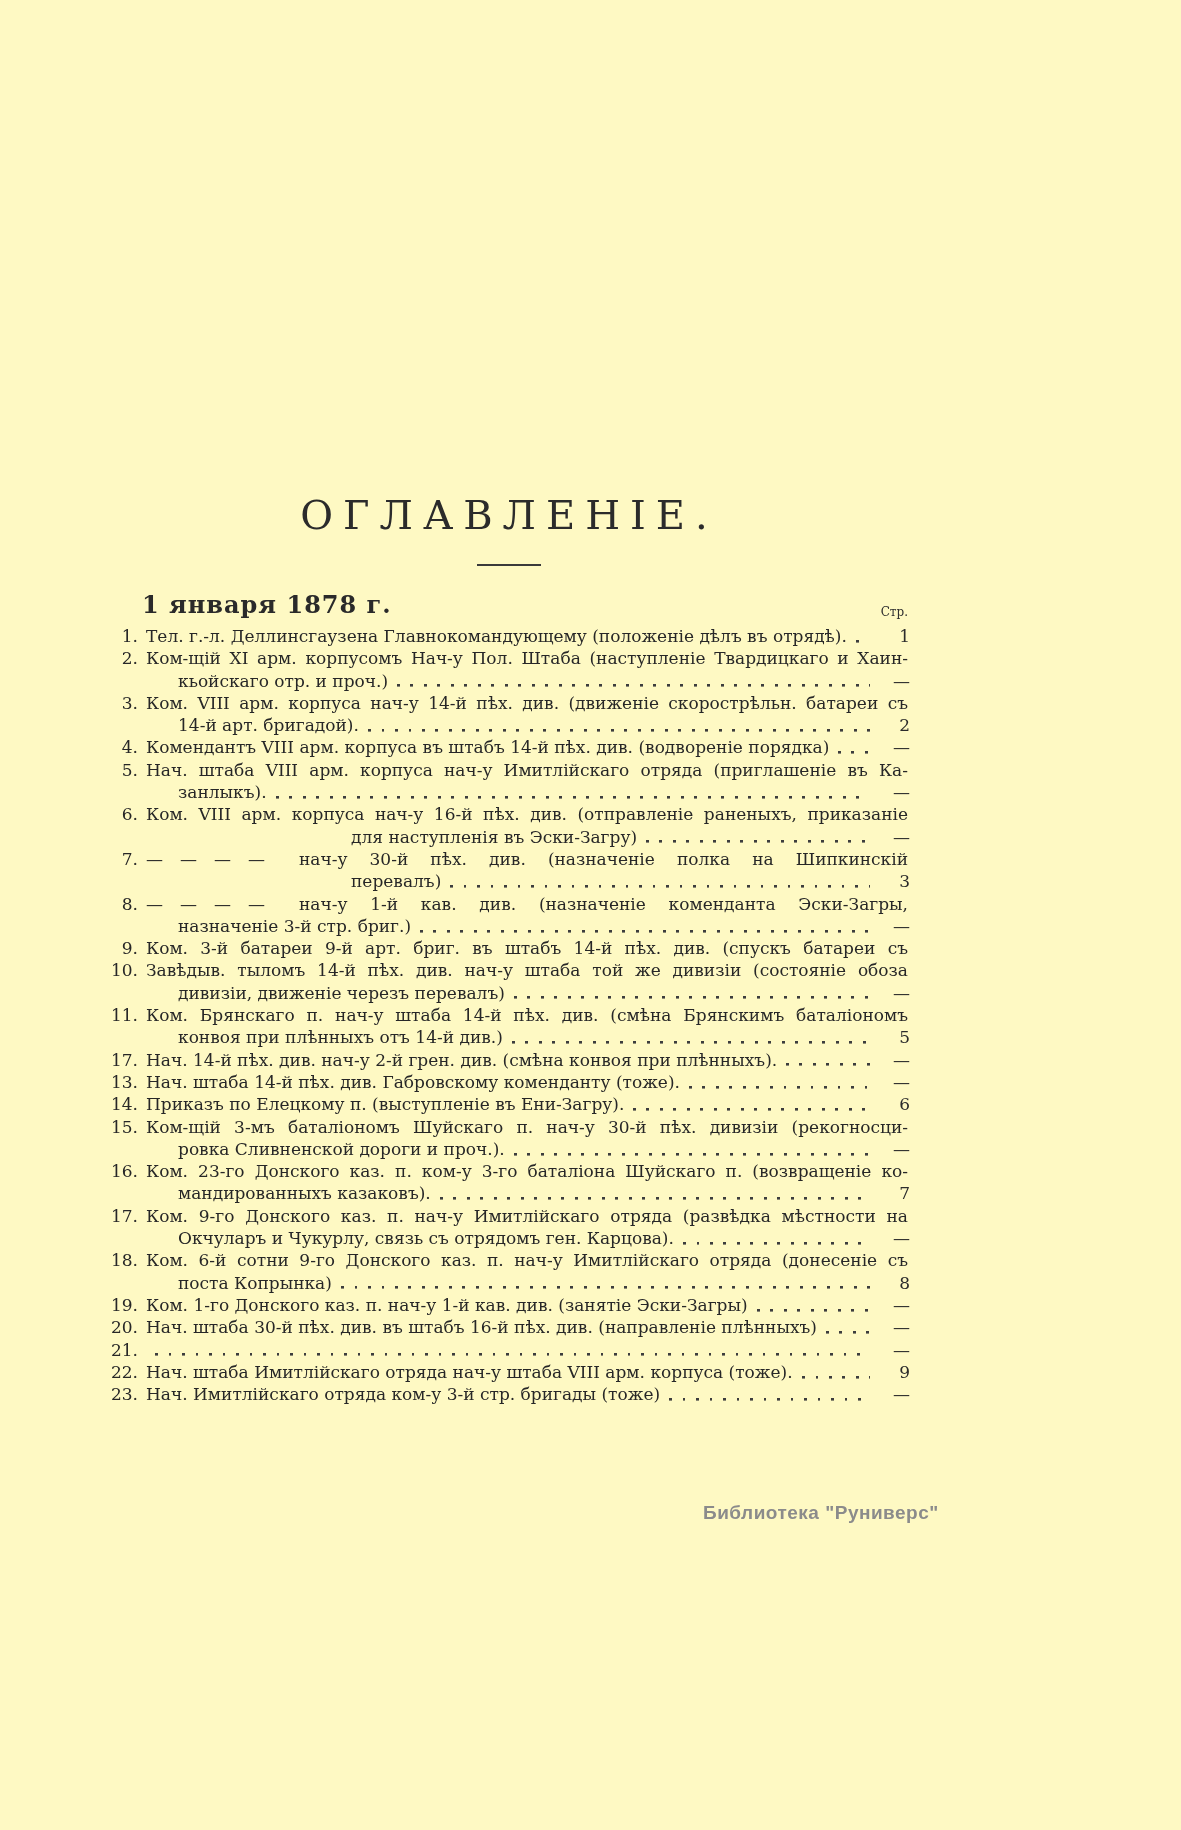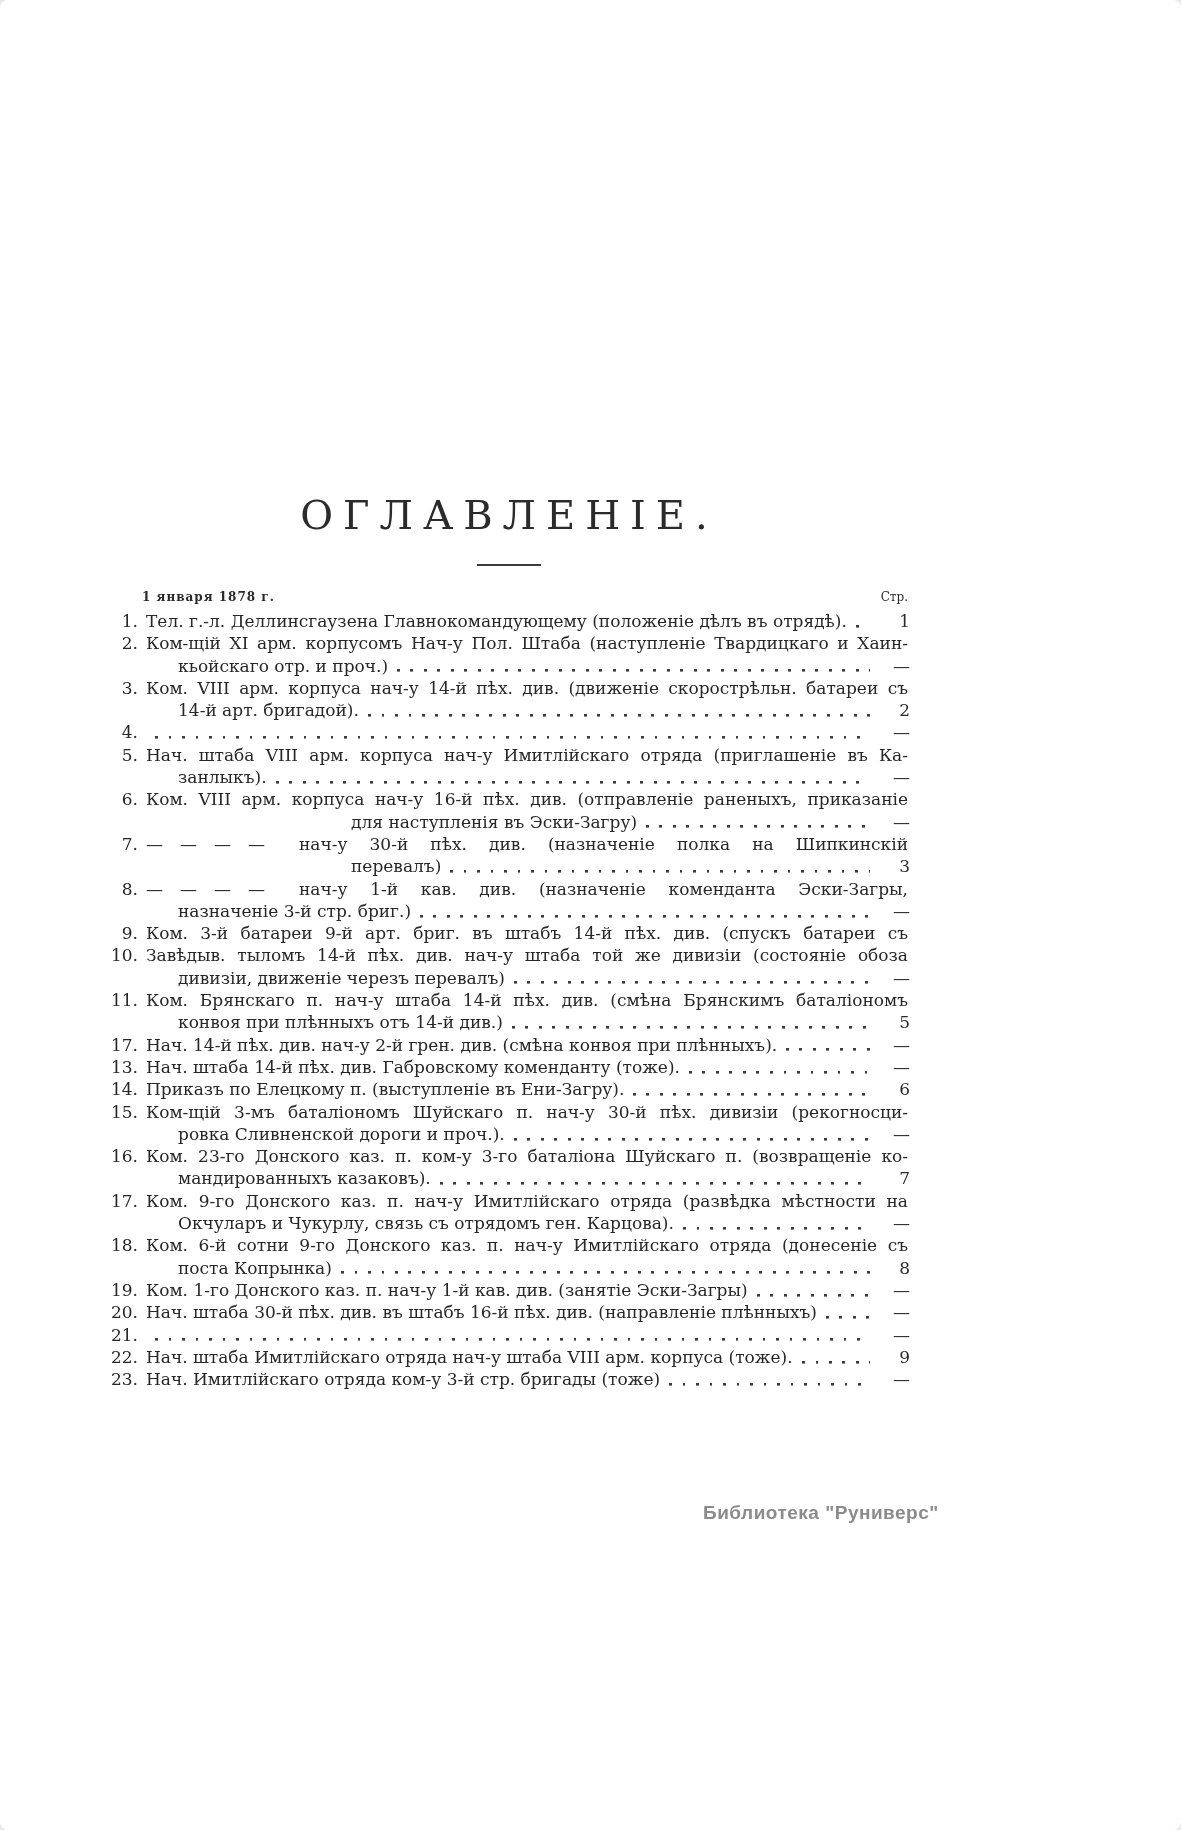--- a/index.html
+++ b/index.html
@@ -1,25 +1,24 @@
 <!DOCTYPE html>
 <html><head>
 <meta charset="utf-8">
 <style>
   html, body { margin: 0; padding: 0; background: #e8e8e8; }
   .page {
     position: relative;
     width: 1181px;
     height: 1830px;
     margin: 0 auto;
-    background: #ffffff;
+    background: #fef9c3;
     font-family: "DejaVu Serif", serif;
     color: #262626;
     overflow: hidden;
-    border-radius: 8px;
   }
   .content {
     position: absolute;
     left: 108px;
     top: 492px;
     width: 802px;
   }
   .title {
     text-align: center;
     font-size: 40px;
@@ -35,21 +34,21 @@
   }
   .head-row {
     display: flex;
     justify-content: space-between;
     align-items: flex-end;
     margin-top: 24px;
     margin-bottom: 6px;
   }
   .date-heading {
     font-weight: bold;
-    font-size: 12px;
+    font-size: 24px;
     margin-left: 34px;
     color: #2a2a2a;
     letter-spacing: 1px;
   }
   .page-col-header {
     font-size: 12px;
     color: #2e2e2e;
     padding-right: 2px;
   }
   .toc { font-size: 17px; line-height: 22.3px; }
@@ -142,20 +141,21 @@
           <div class="line">
             <span class="num"></span>
             <span class="txt ind1">14-й арт. бригадой).</span>
             <span class="leader"></span>
             <span class="pageno">2</span>
           </div>
         </div>
         <div class="entry">
           <div class="line">
             <span class="num">4.</span>
+            <span class="txt">Комендантъ VIII арм. корпуса въ штабъ 14-й пѣх. див. (водвореніе порядка)</span>
             <span class="leader"></span>
             <span class="pageno">—</span>
           </div>
         </div>
         <div class="entry">
           <div class="line">
             <span class="num">5.</span>
             <span class="txt fill">Нач. штаба VIII арм. корпуса нач-у Имитлійскаго отряда (приглашеніе въ Ка-</span>
           </div>
           <div class="line">

